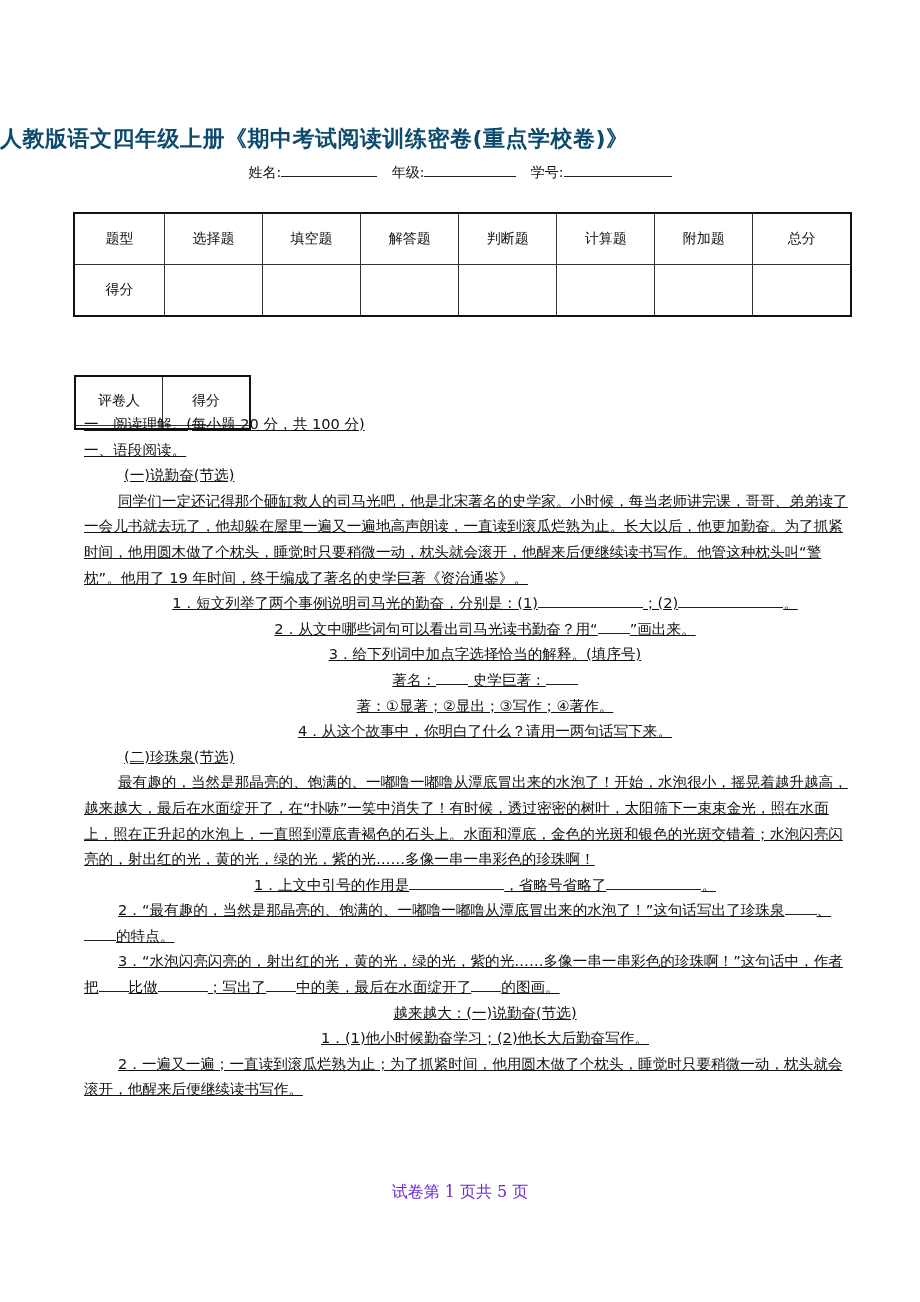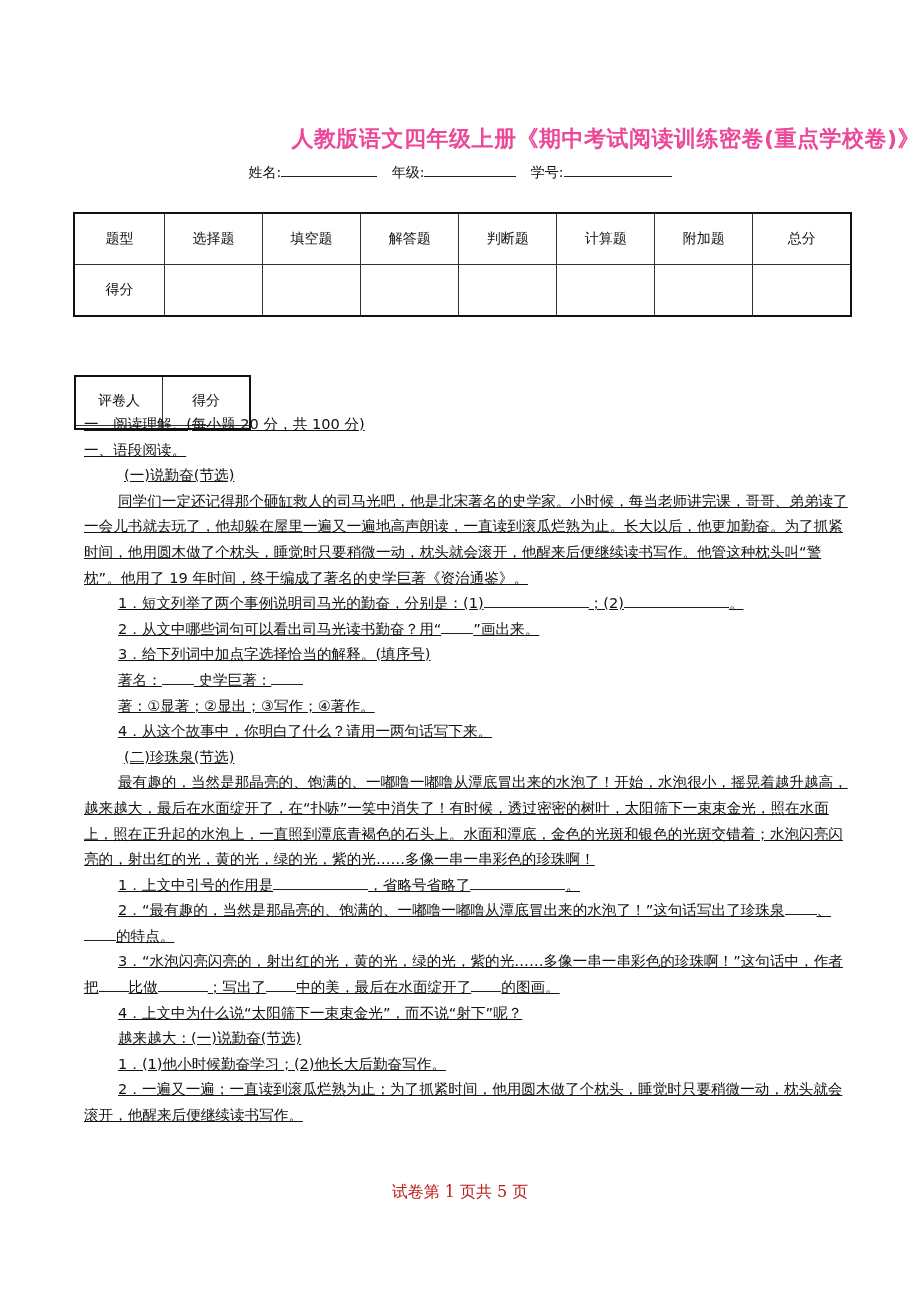--- a/index.html
+++ b/index.html
@@ -1,46 +1,46 @@
 <!DOCTYPE html>
 <html><head>
 <meta charset="utf-8">
 <style>
   html, body { margin: 0; padding: 0; background: #ffffff; }
   body { width: 920px; height: 1302px; position: relative; overflow: hidden;
          font-family: "DejaVu Sans", "Liberation Sans", sans-serif; color: #111; }
-  .title { position: absolute; top: 124px; left: 0; width: 920px; text-align: right;
-           font-size: 22px; font-weight: bold; letter-spacing: 0.5px; color: #ec4899; }
+  .title { position: absolute; top: 124px; left: 0; width: 920px; text-align: left;
+           font-size: 22px; font-weight: bold; letter-spacing: 0.5px; color: #0c4a6e; }
   .info { position: absolute; top: 163px; left: 0; width: 920px; text-align: center;
           font-size: 14px; color: #111; }
   .info .fld { margin: 8px 5px; }
   .info .blank { display: inline-block; border-bottom: 1px solid #222; height: 13px; vertical-align: baseline; }
   .info .b1 { width: 96px; } .info .b2 { width: 92px; } .info .b3 { width: 108px; }
 
   table.score { position: absolute; top: 212px; left: 73px; width: 779px; height: 85px;
                 border-collapse: collapse; border: 2px solid #111; table-layout: fixed; }
   table.score td { border: 1px solid #333; text-align: center; font-size: 14px; padding: 16px; }
   table.score tr { height: 42px; }
   table.score td.first { width: 57px; }
 
   table.grader { position: absolute; top: 335px; left: 74px; width: 177px; height: 55px;
                  border-collapse: collapse; border: 2px solid #111; table-layout: fixed; margin-top: 40px; }
   table.grader td { border: 1px solid #333; text-align: center; font-size: 14px; padding: 0; }
 
   .body { position: absolute; top: 411px; left: 84px; width: 768px; font-size: 14.6px;
           line-height: 25.6px; }
   .body p { margin: 0; text-decoration: underline; }
   .ind { text-indent: 34px; }
-  .ind1 { padding-left: 34px; }
+  .ind1 { padding-left: 34px; text-align: center; }
   .ind2 { padding-left: 40px; }
   .u { display: inline-block; border-bottom: 1px solid #222; height: 14px; vertical-align: baseline; }
   .u-lg { width: 105px; } .u-md { width: 95px; } .u-sm { width: 32px; } .u-xs { width: 30px; } .u-mm { width: 50px; }
 
   .footer { position: absolute; top: 1182px; left: 0; width: 920px; text-align: center;
-            font-family: "DejaVu Serif", "Liberation Serif", serif; font-size: 16px; color: #b91c1c; }
+            font-family: "DejaVu Serif", "Liberation Serif", serif; font-size: 16px; color: #6d28d9; }
 </style>
 </head>
 <body>
 
 <div class="title">人教版语文四年级上册《期中考试阅读训练密卷(重点学校卷)》</div>
 
 <div class="info">
   <span class="fld">
     <span>姓名:</span><span class="blank b1"></span>
   </span>
@@ -107,19 +107,18 @@
   </p>
   <p class="ind1">著：①显著；②显出；③写作；④著作。</p>
   <p class="ind1">4．从这个故事中，你明白了什么？请用一两句话写下来。</p>
   <p class="ind2">(二)珍珠泉(节选)</p>
   <p class="ind">最有趣的，当然是那晶亮的、饱满的、一嘟噜一嘟噜从潭底冒出来的水泡了！开始，水泡很小，摇晃着越升越高，越来越大，最后在水面绽开了，在“扑哧”一笑中消失了！有时候，透过密密的树叶，太阳筛下一束束金光，照在水面上，照在正升起的水泡上，一直照到潭底青褐色的石头上。水面和潭底，金色的光斑和银色的光斑交错着；水泡闪亮闪亮的，射出红的光，黄的光，绿的光，紫的光……多像一串一串彩色的珍珠啊！</p>
   <p class="ind1">
     <span>1．上文中引号的作用是</span><span class="u u-md"></span><span>，省略号省略了</span><span class="u u-md"></span><span>。</span>
   </p>
   <p class="ind"><span>2．“最有趣的，当然是那晶亮的、饱满的、一嘟噜一嘟噜从潭底冒出来的水泡了！”这句话写出了珍珠泉</span><span class="u u-sm"></span><span>、</span><span class="u u-sm"></span><span>的特点。</span></p>
   <p class="ind"><span>3．“水泡闪亮闪亮的，射出红的光，黄的光，绿的光，紫的光……多像一串一串彩色的珍珠啊！”这句话中，作者把</span><span class="u u-xs"></span><span>比做</span><span class="u u-mm"></span><span>；写出了</span><span class="u u-xs"></span><span>中的美，最后在水面绽开了</span><span class="u u-xs"></span><span>的图画。</span></p>
-  <p class="ind1">4．上文中为什么说“太阳筛下一束束金光”，而不说“射下”呢？</p>
   <p class="ind1">越来越大：(一)说勤奋(节选)</p>
   <p class="ind1">1．(1)他小时候勤奋学习；(2)他长大后勤奋写作。</p>
   <p class="ind">2．一遍又一遍；一直读到滚瓜烂熟为止；为了抓紧时间，他用圆木做了个枕头，睡觉时只要稍微一动，枕头就会滚开，他醒来后便继续读书写作。</p>
 </div>
 
 <div class="footer">试卷第 1 页共 5 页</div>
 
 </body></html>

